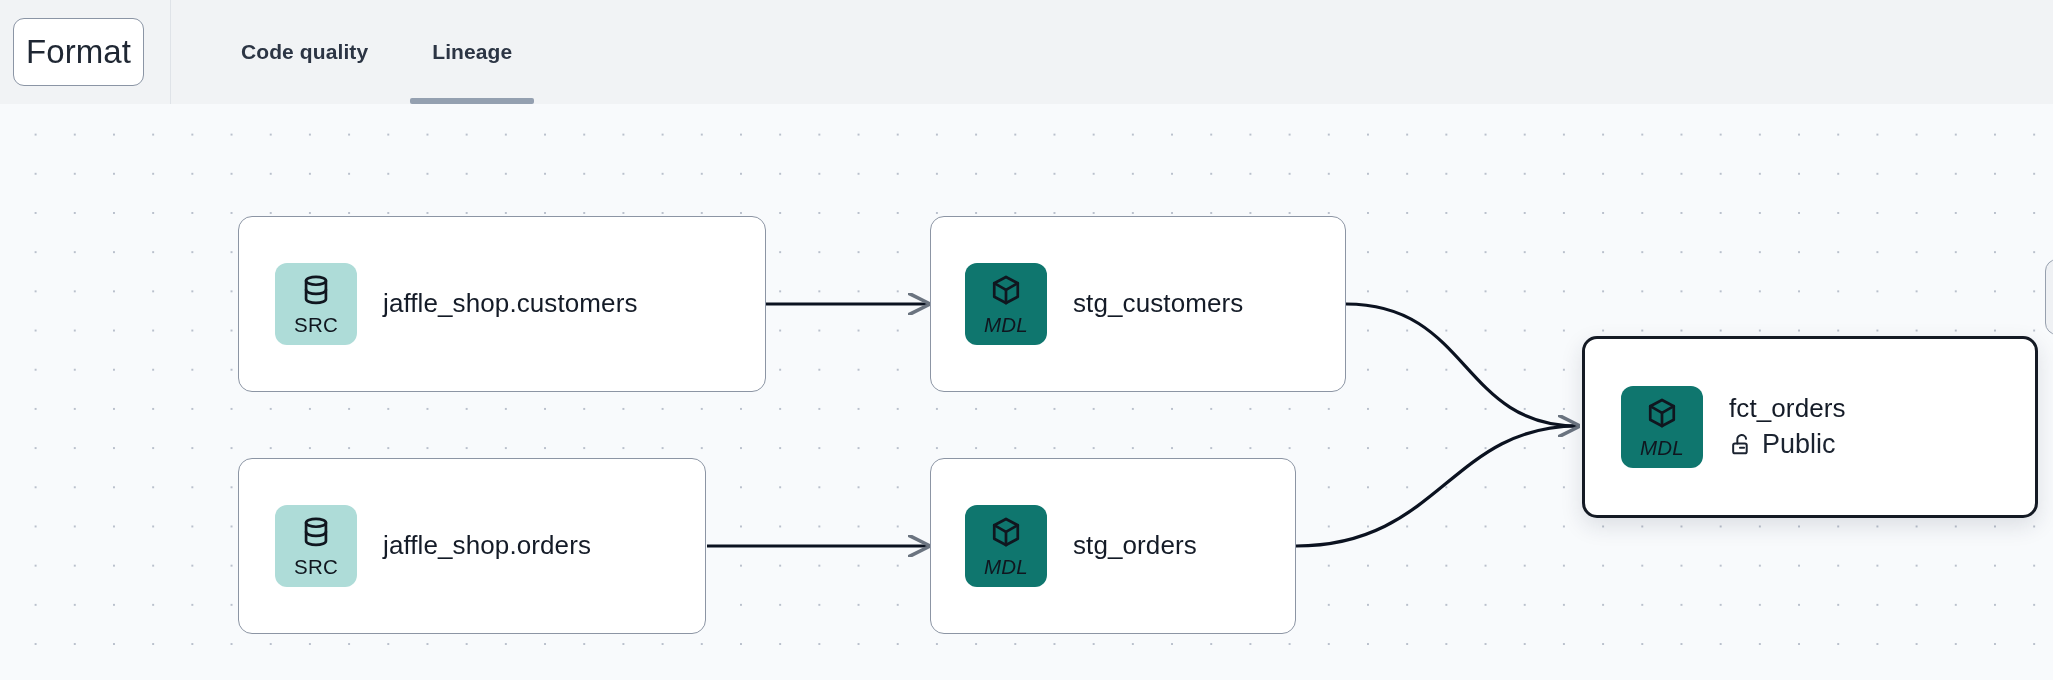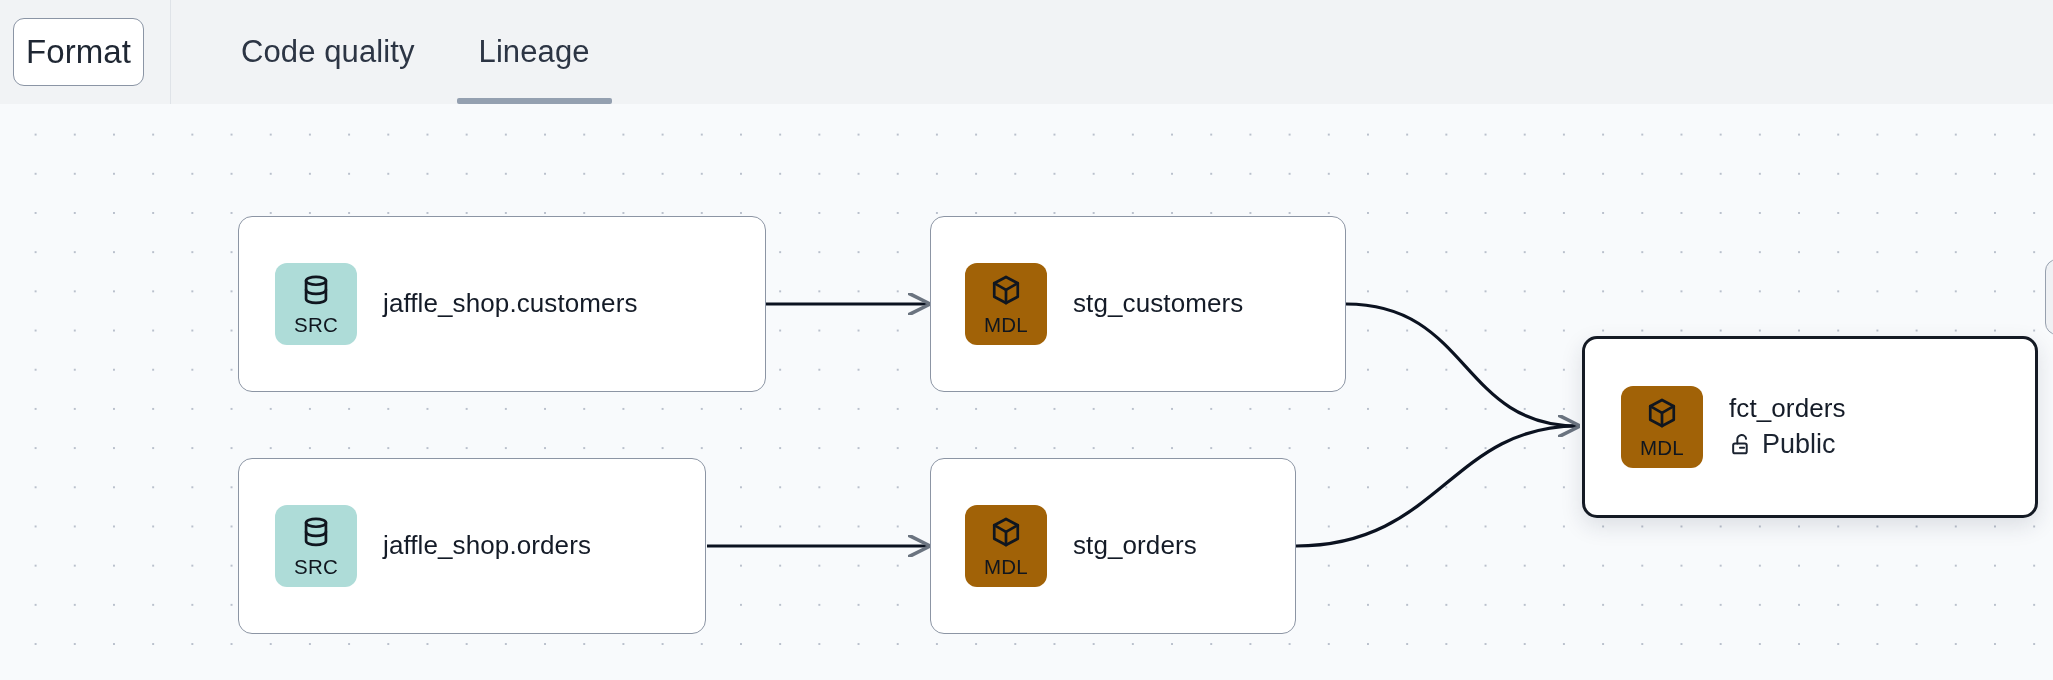--- a/index.html
+++ b/index.html
@@ -63,25 +63,26 @@
     top: 0;
     height: 104px;
     display: flex;
     align-items: center;
   }
   .tab {
     position: relative;
     height: 104px;
     display: flex;
     align-items: center;
-    font-size: 31px;
+    font-size: 21px;
     color: #2c3544;
     cursor: pointer;
     padding: 0 0;
     letter-spacing: .1px;
+    font-weight: bold;
   }
   .tab-codequality { margin-left: 70px; }
   .tab-lineage { margin-left: 64px; }
   .tab .tab-underline {
     position: absolute;
     left: -22px;
     right: -22px;
     bottom: 0;
     height: 6px;
     background: #94a0b0;
@@ -134,21 +135,21 @@
     width: 82px;
     height: 82px;
     border-radius: 12px;
     display: flex;
     flex-direction: column;
     align-items: center;
     justify-content: center;
     gap: 1px;
   }
   .badge.src { background: #aedcd8; }
-  .badge.mdl { background: #a16207; }
+  .badge.mdl { background: #0f766e; font-style: italic; }
   .badge svg { display: block; }
   .badge-text {
     font-size: 20.5px;
     color: #10161f;
     line-height: 1;
     letter-spacing: .2px;
     margin-top: 7px;
   }
 
   .node-body {

